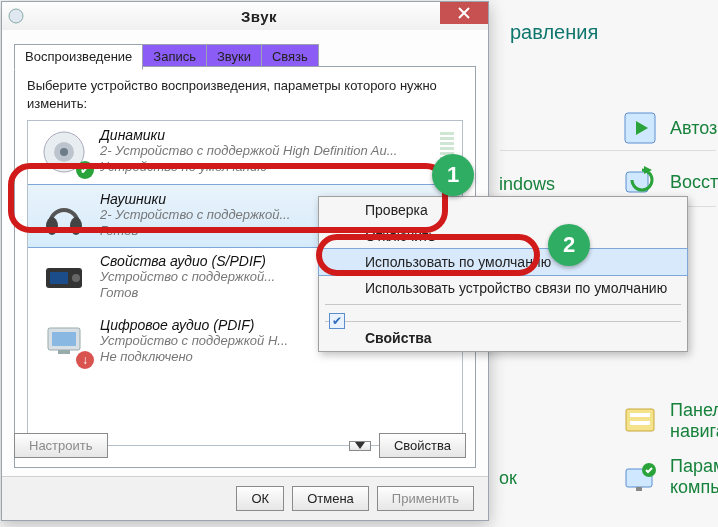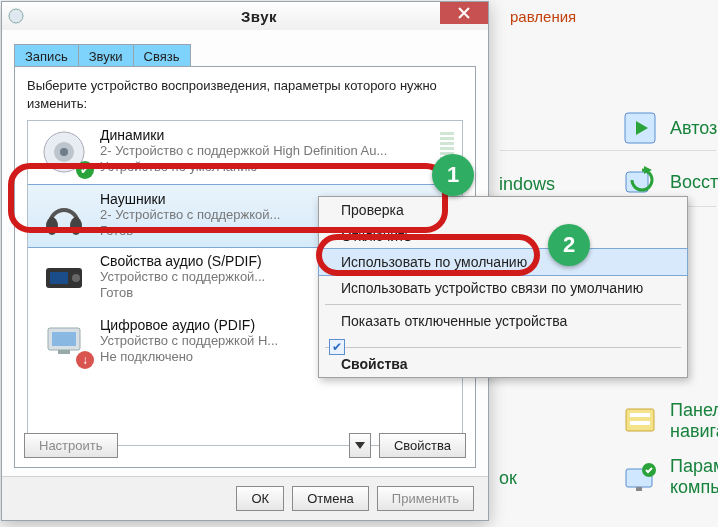--- a/index.html
+++ b/index.html
@@ -1,66 +1,66 @@
 <!DOCTYPE html>
 <html><head>
 <meta charset="utf-8">
 <style>
   * { box-sizing: border-box; font-family: "Segoe UI", Tahoma, sans-serif; }
   body { margin: 0; width: 718px; height: 527px; background: #fff; overflow: hidden; position: relative; }
 
   
   .bg { position: absolute; inset: 0; background: #f7f7f7; }
-  .bg-title { position: absolute; top: 8px; left: 510px; font-size: 15px; color: #c2410c; }
+  .bg-title { position: absolute; top: 21px; left: 510px; font-size: 20px; color: #0f766e; }
   .bg-item { position: absolute; display: flex; align-items: center; gap: 10px; }
   .bg-item .ico { width: 40px; height: 40px; display:flex; align-items:center; justify-content:center; }
   .bg-item .lbl { color: #17823c; font-size: 18px; }
   .bg-divider { position:absolute; left:500px; right:2px; height:1px; background:#ddd; }
 
   
   .dialog { position: absolute; left: 1px; top: 1px; width: 488px; height: 520px; background: #fdfdfd; border: 1px solid #9aa4ae; box-shadow: 0 4px 16px rgba(0,0,0,.25); }
   .titlebar { height: 28px; background: linear-gradient(#fefefe,#f0f0f0); display:flex; align-items:center; position:relative;font-weight:bold; }
   .titlebar .ticon { width:28px; display:flex; align-items:center; justify-content:center; }
   .titlebar .ttitle { flex:1; text-align:center; font-size:15px; color:#222; letter-spacing: .5px; }
   .closebtn { position:absolute; right:0; top:0; width:48px; height:22px; background:#c75050; display:flex; align-items:center; justify-content:center; color:#fff; font-size:14px; }
 
   .tabs { position:absolute; top:42px; left:12px; display:flex; }
-  .tab { font-size:13px; padding:4px 10px 5px; border:1px solid #9aa4ae; background:#7dd3fc; color:#222; margin-right:-1px; position:relative; }
+  .tab { font-size:13px; padding:4px 10px 5px; border:1px solid #9aa4ae; background:#8b5cf6; color:#222; margin-right:-1px; position:relative; }
   .tab.active { background:#fff; border-bottom:1px solid #fff; z-index:2; }
   .tabpanel { position:absolute; left:12px; top:64px; right:12px; bottom:52px; border:1px solid #9aa4ae; background:#fff; padding:10px 12px 0; }
 
   .instruction { font-size:13px; color:#222; line-height:1.35; margin-bottom:8px; }
 
   .devlist { border:1px solid #b5bfc9; height: 326px; overflow:hidden; background:#fff; }
   .dev { display:flex; align-items:flex-start; padding:6px 8px; border-bottom:0; position:relative; height:64px; }
   .dev.selected { background:linear-gradient(#e9f3fb,#d6ebfa); border:1px solid #7da7d9; margin:-1px; }
   .dev .dicon { width:56px; height:50px; display:flex; align-items:center; justify-content:center; position:relative; }
   .dev .badge { position:absolute; right:-2px; bottom:-2px; width:18px; height:18px; border-radius:50%; display:flex; align-items:center; justify-content:center; font-size:12px; color:#fff; }
   .badge.green { background:#2aa33a; }
   .badge.red { background:#d9534f; }
-  .dev .dtext { margin-left:8px; flex:1; }
+  .dev .dtext { margin-left:8px; flex:1;font-style:italic; }
   .dev .dname { font-size:14px; color:#111; }
   .dev .dsub  { font-size:13px; color:#777; line-height:1.25; }
   .dev .meter { position:absolute; right:8px; top:10px; width:14px; height:44px; display:flex; flex-direction:column-reverse; gap:2px; }
   .meter i { display:block; height:3px; background:#cfe6d4; }
   .dev .meter.partial { height:28px; }
 
-  .bottom-btns { position:absolute; left:22px; right:22px; bottom:62px; display:flex; gap:8px; }
+  .bottom-btns { position:absolute; left:12px; right:22px; bottom:62px; display:flex; align-items:center; gap:8px; }
   .btn { font-size:13px; padding:4px 14px; border:1px solid #8a8a8a; background:linear-gradient(#fefefe,#e6e6e6); color:#222; }
   .btn.disabled { color:#8b8b8b; }
   .dropdown { display:flex; }
   .dropdown .btn { border-right:0; }
   .dropdown .caret { width:22px; border:1px solid #8a8a8a; background:linear-gradient(#fefefe,#e6e6e6); display:flex; align-items:center; justify-content:center; }
   .spacer { flex:1; }
 
   .dlg-btns { position:absolute; left:0; right:0; bottom:0; height:44px; background:#f1f1f1; border-top:1px solid #d0d0d0; display:flex; align-items:center; justify-content:flex-end; gap:8px; padding-right:14px; }
 
   
   .ctxmenu { position:absolute; left:318px; top:196px; width:370px; background:#f6f6f6; border:1px solid #a0a0a0; box-shadow:2px 3px 8px rgba(0,0,0,.25); z-index:20; }
-  .ctxmenu .mi { font-size:14px; padding:5px 14px 5px 22px; position:relative; color:#222; }
+  .ctxmenu .mi { font-size:14px; padding:5px 14px 5px 46px; position:relative; color:#222; }
   .ctxmenu .mi.bold { font-weight:700; }
   .ctxmenu .mi.hover { background:#d8e9fb; border:1px solid #7da7d9; margin:-1px; }
   .ctxmenu .sep { height:1px; background:#c7c7c7; margin:3px 6px; }
   .ctxmenu .chk { position:absolute; left:10px; top:5px; width:16px; height:16px; border:1px solid #5b8ecf; background:#eaf2fd; display:flex; align-items:center; justify-content:center; font-size:12px; color:#2e6cc0; }
 
   
   .anno-ring { position:absolute; border:6px solid #d11b1b; border-radius:22px; pointer-events:none; z-index:30; }
   .anno-num { position:absolute; width:42px; height:42px; border-radius:50%; background:#2fae63; color:#fff; font-size:22px; font-weight:700; display:flex; align-items:center; justify-content:center; z-index:31; box-shadow:0 2px 4px rgba(0,0,0,.3); }
 
   svg { display:block; }
@@ -131,20 +131,21 @@
       </span>
     <span class="ttitle">Звук</span>
     <div class="closebtn">
       <svg width="12" height="12">
           <path d="M1 1 L11 11 M11 1 L1 11" stroke="#fff" stroke-width="2"></path>
         </svg>
     </div>
   </div>
 
   <div class="tabs">
+    <div class="tab active">Воспроизведение</div>
     <div class="tab">Запись</div>
     <div class="tab">Звуки</div>
     <div class="tab">Связь</div>
   </div>
 
   <div class="tabpanel">
     <div class="instruction">Выберите устройство воспроизведения, параметры которого нужно изменить:</div>
 
     <div class="devlist">
 
@@ -250,21 +251,20 @@
     <button class="btn disabled">Применить</button>
   </div>
 </div>
 
 <div class="ctxmenu">
   <div class="mi">Проверка</div>
   <div class="mi">Отключить</div>
   <div class="mi hover">Использовать по умолчанию</div>
   <div class="mi">Использовать устройство связи по умолчанию</div>
   <div class="sep"></div>
-  <div class="mi">Показать отключенные устройства</div>
   <div class="mi">
     <span class="chk">✔</span>
   </div>
   <div class="sep"></div>
   <div class="mi bold">Свойства</div>
 </div>
 
 <div class="anno-ring" style="left:8px; top:163px; width:440px; height:70px;"></div>
 <div class="anno-num" style="left:432px; top:154px;">1</div>
 

